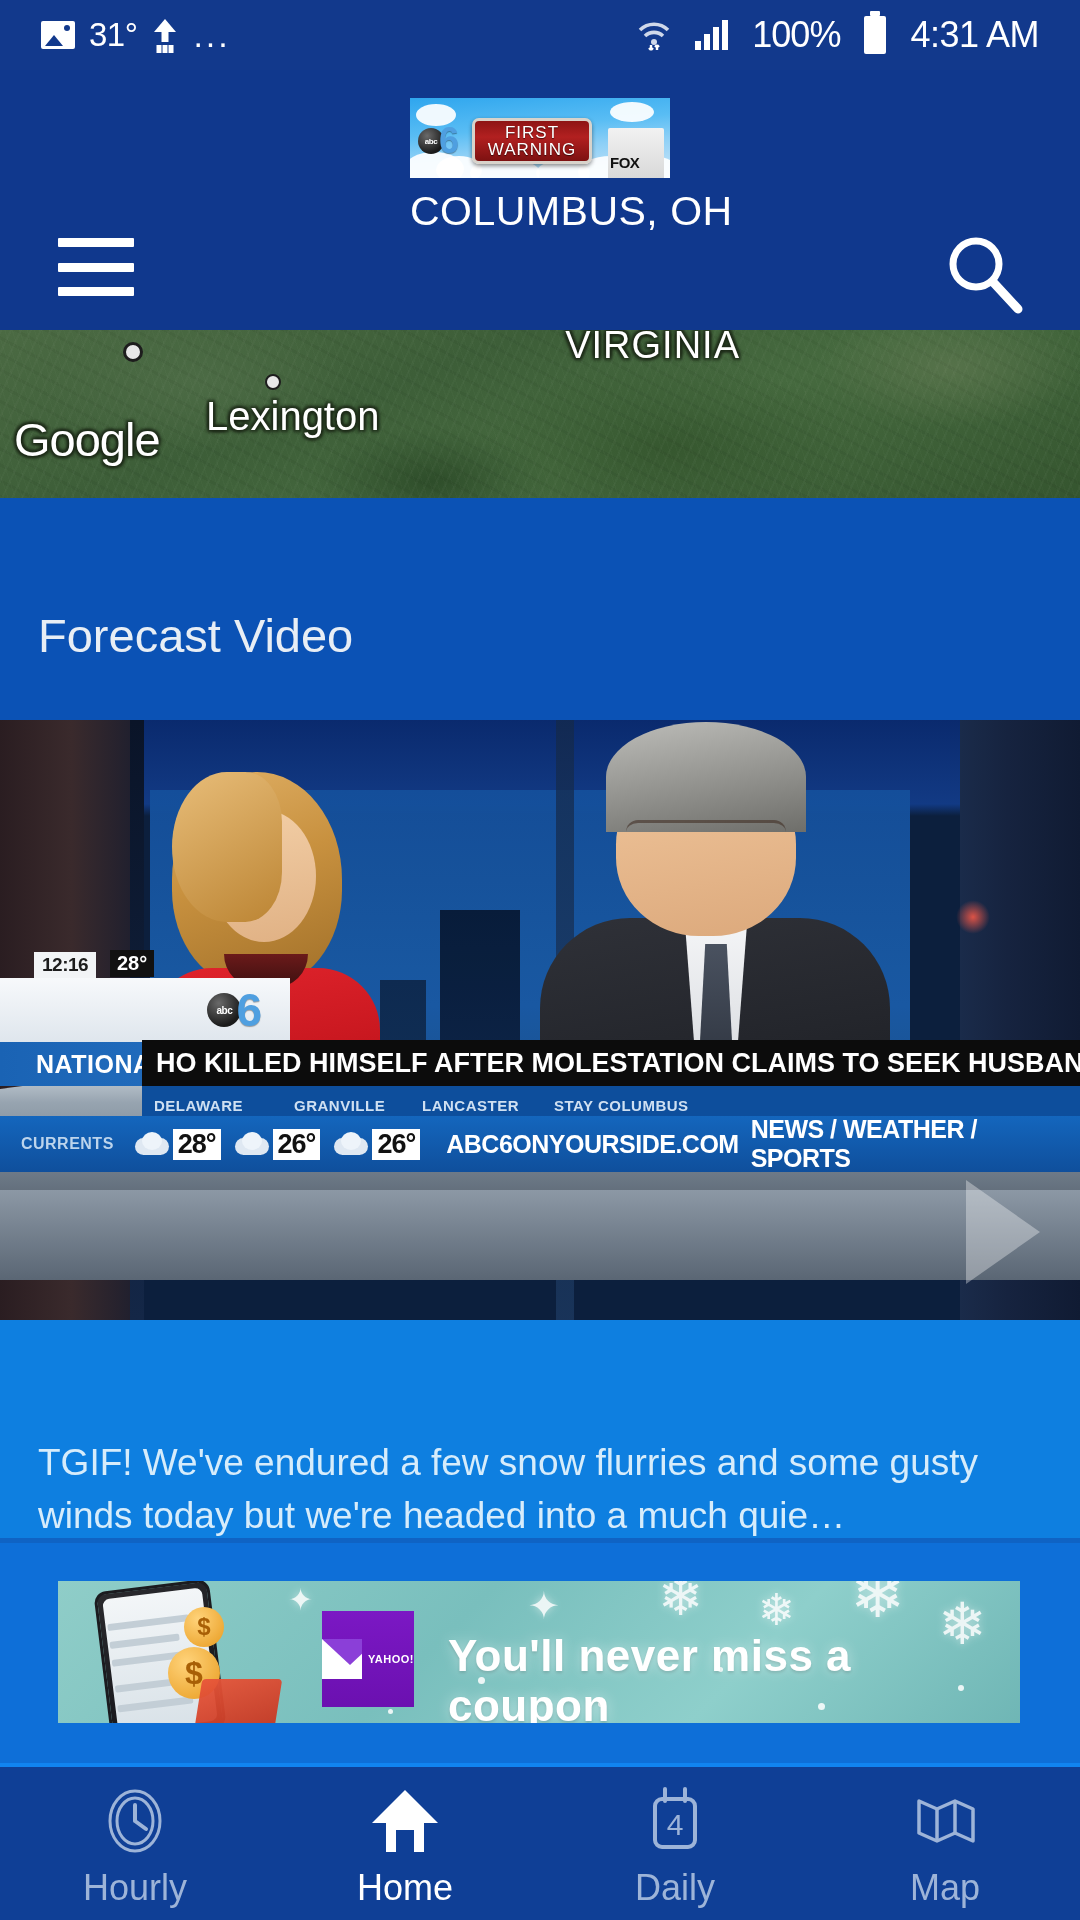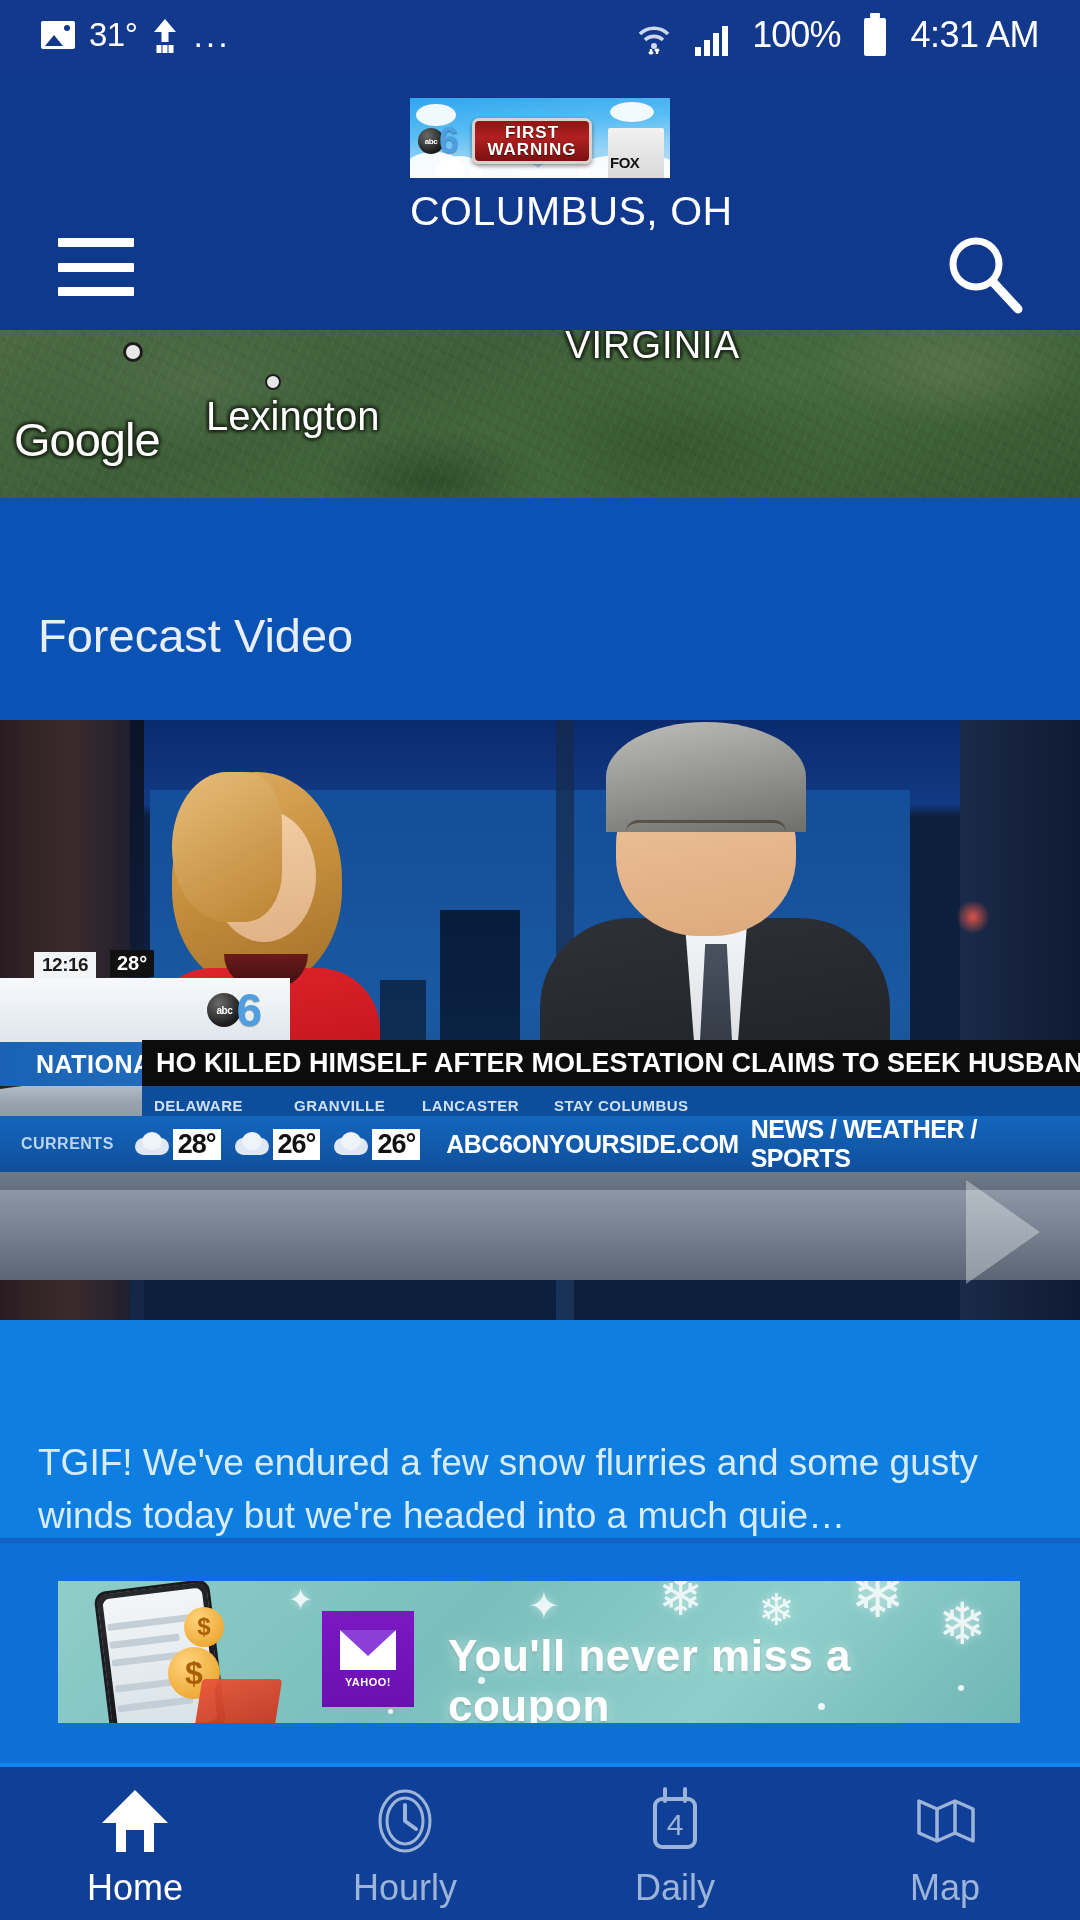--- a/index.html
+++ b/index.html
@@ -11,21 +11,21 @@
   }
   #app { position: relative; width: 1080px; height: 1920px; background: #0d3d91; }
 
   
   .statusbar {
     position: absolute; top: 0; left: 0; width: 1080px; height: 70px;
     background: #12398c; color: #fff;
     display: flex; align-items: center; padding: 0 41px;
   }
   .sb-left { display: flex; align-items: center; gap: 14px; flex: 1; }
-  .sb-right { display: flex; align-items: flex-end; gap: 24px; }
+  .sb-right { display: flex; align-items: center; gap: 24px; }
   .sb-temp { font-size: 33px; font-weight: 400; letter-spacing: -0.5px; }
   .sb-time { font-size: 36px; font-weight: 400; letter-spacing: -0.5px; }
   .sb-batt-pct { font-size: 36px; font-weight: 400; letter-spacing: -1px; }
   .ico-photo {
     width: 34px; height: 28px; background: #fff; border-radius: 2px; position: relative;
     overflow: hidden; flex: none;
   }
   .ico-photo::after {
     content: ""; position: absolute; left: 4px; bottom: 3px;
     border-left: 9px solid transparent; border-right: 9px solid transparent;
@@ -106,21 +106,21 @@
     line-height: 32px; font-family:"Liberation Sans", sans-serif;
     text-shadow: 0 1px 1px rgba(0,0,0,.35);
   }
   .fw-sign {
     position:absolute; left: 62px; top: 20px; width: 120px; z-index:4;
     background: linear-gradient(180deg,#8e1515,#b22020 40%,#7d1111);
     border: 3px solid #d8d3cb; border-radius: 7px; padding: 3px 4px;
     box-shadow: 0 2px 4px rgba(0,0,0,.45);
   }
   .fw-sign .l1, .fw-sign .l2 {
-    color:#fff; font-weight:bold; line-height: 17px;
+    color:#fff; font-weight:normal; line-height: 17px;
     letter-spacing: 1px; text-shadow: 0 1px 1px rgba(0,0,0,.6);
   }
   .fw-sign .l1 { font-size: 17px; }
   .fw-sign .l2 { font-size: 17px; }
   .fox28 {
     position:absolute; right: 6px; top: 30px; z-index:4; display:flex; align-items:center;
     background: linear-gradient(180deg,#f2f2f2,#cfcfcf); border-radius:2px; padding:2px 2px;
   }
   .fox28 .fox { font-size: 15px; font-weight:bold; color:#111; letter-spacing:-0.5px; }
   .fox28 .n28 {
@@ -417,21 +417,21 @@
     position:absolute; left: 140px; top: 98px; width: 80px; height: 54px;
     background: linear-gradient(160deg,#e8563a,#c33520); border-radius: 4px;
     transform: skewX(-9deg); opacity:.95;
   }
   .cart::after {
     content:""; position:absolute; left: 10px; bottom:-12px; width: 12px; height: 12px; border-radius:50%;
     background:#7d1f12; box-shadow: 40px 0 0 #7d1f12;
   }
   .yahoo-icon {
     position:absolute; left: 264px; top: 30px; width: 92px; height: 96px;
-    background: linear-gradient(180deg,#7b18c4,#6b10b0); display:flex; flex-direction:column;
+    background: linear-gradient(180deg,#7b18c4,#6b10b0); display:flex; 
     align-items:center; justify-content:center; gap: 6px;
   }
   .env {
     width: 56px; height: 40px; background:#fff; position:relative; overflow:hidden;
   }
   .env::after {
     content:""; position:absolute; left:0; top:0; width: 0; height: 0;
     border-left: 28px solid transparent; border-right: 28px solid transparent;
     border-top: 26px solid #8b3fd8;
   }
@@ -682,38 +682,38 @@
       <div class="yahoo-icon">
         <span class="env"></span>
         <span class="yahoo-txt">YAHOO!</span>
       </div>
       <div class="ad-text">You'll never miss a coupon</div>
     </div>
   </div>
 
   <div class="bottomnav">
 
-    <div class="navitem nav-active">
-      <span class="nav-icon">
-        <span class="ico-home">
-            <i></i>
-          </span>
-      </span>
-      <span class="navlabel">Home</span>
-    </div>
-
     <div class="navitem nav-idle">
       <span class="nav-icon">
         <svg viewBox="0 0 72 72" width="72" height="72" aria-hidden="true">
           <ellipse cx="36" cy="36" rx="25" ry="30" fill="none" stroke="#9db4d8" stroke-width="3"></ellipse>
           <ellipse cx="36" cy="36" rx="18" ry="23" fill="none" stroke="#9db4d8" stroke-width="3"></ellipse>
           <path d="M36 36 L36 20 M36 36 L47 44" fill="none" stroke="#9db4d8" stroke-width="4" stroke-linecap="round"></path>
         </svg>
       </span>
       <span class="navlabel">Hourly</span>
+    </div>
+
+    <div class="navitem nav-active">
+      <span class="nav-icon">
+        <span class="ico-home">
+            <i></i>
+          </span>
+      </span>
+      <span class="navlabel">Home</span>
     </div>
 
     <div class="navitem nav-idle">
       <span class="nav-icon">
         <svg viewBox="0 0 72 72" width="72" height="72" aria-hidden="true">
           <rect x="16" y="14" width="40" height="48" rx="7" fill="none" stroke="#9db4d8" stroke-width="4"></rect>
           <line x1="26" y1="4" x2="26" y2="16" stroke="#9db4d8" stroke-width="4" stroke-linecap="round"></line>
           <line x1="46" y1="4" x2="46" y2="16" stroke="#9db4d8" stroke-width="4" stroke-linecap="round"></line>
           <text x="36" y="50" text-anchor="middle" font-family="Liberation Sans, sans-serif" font-size="30" fill="#9db4d8">4</text>
         </svg>

